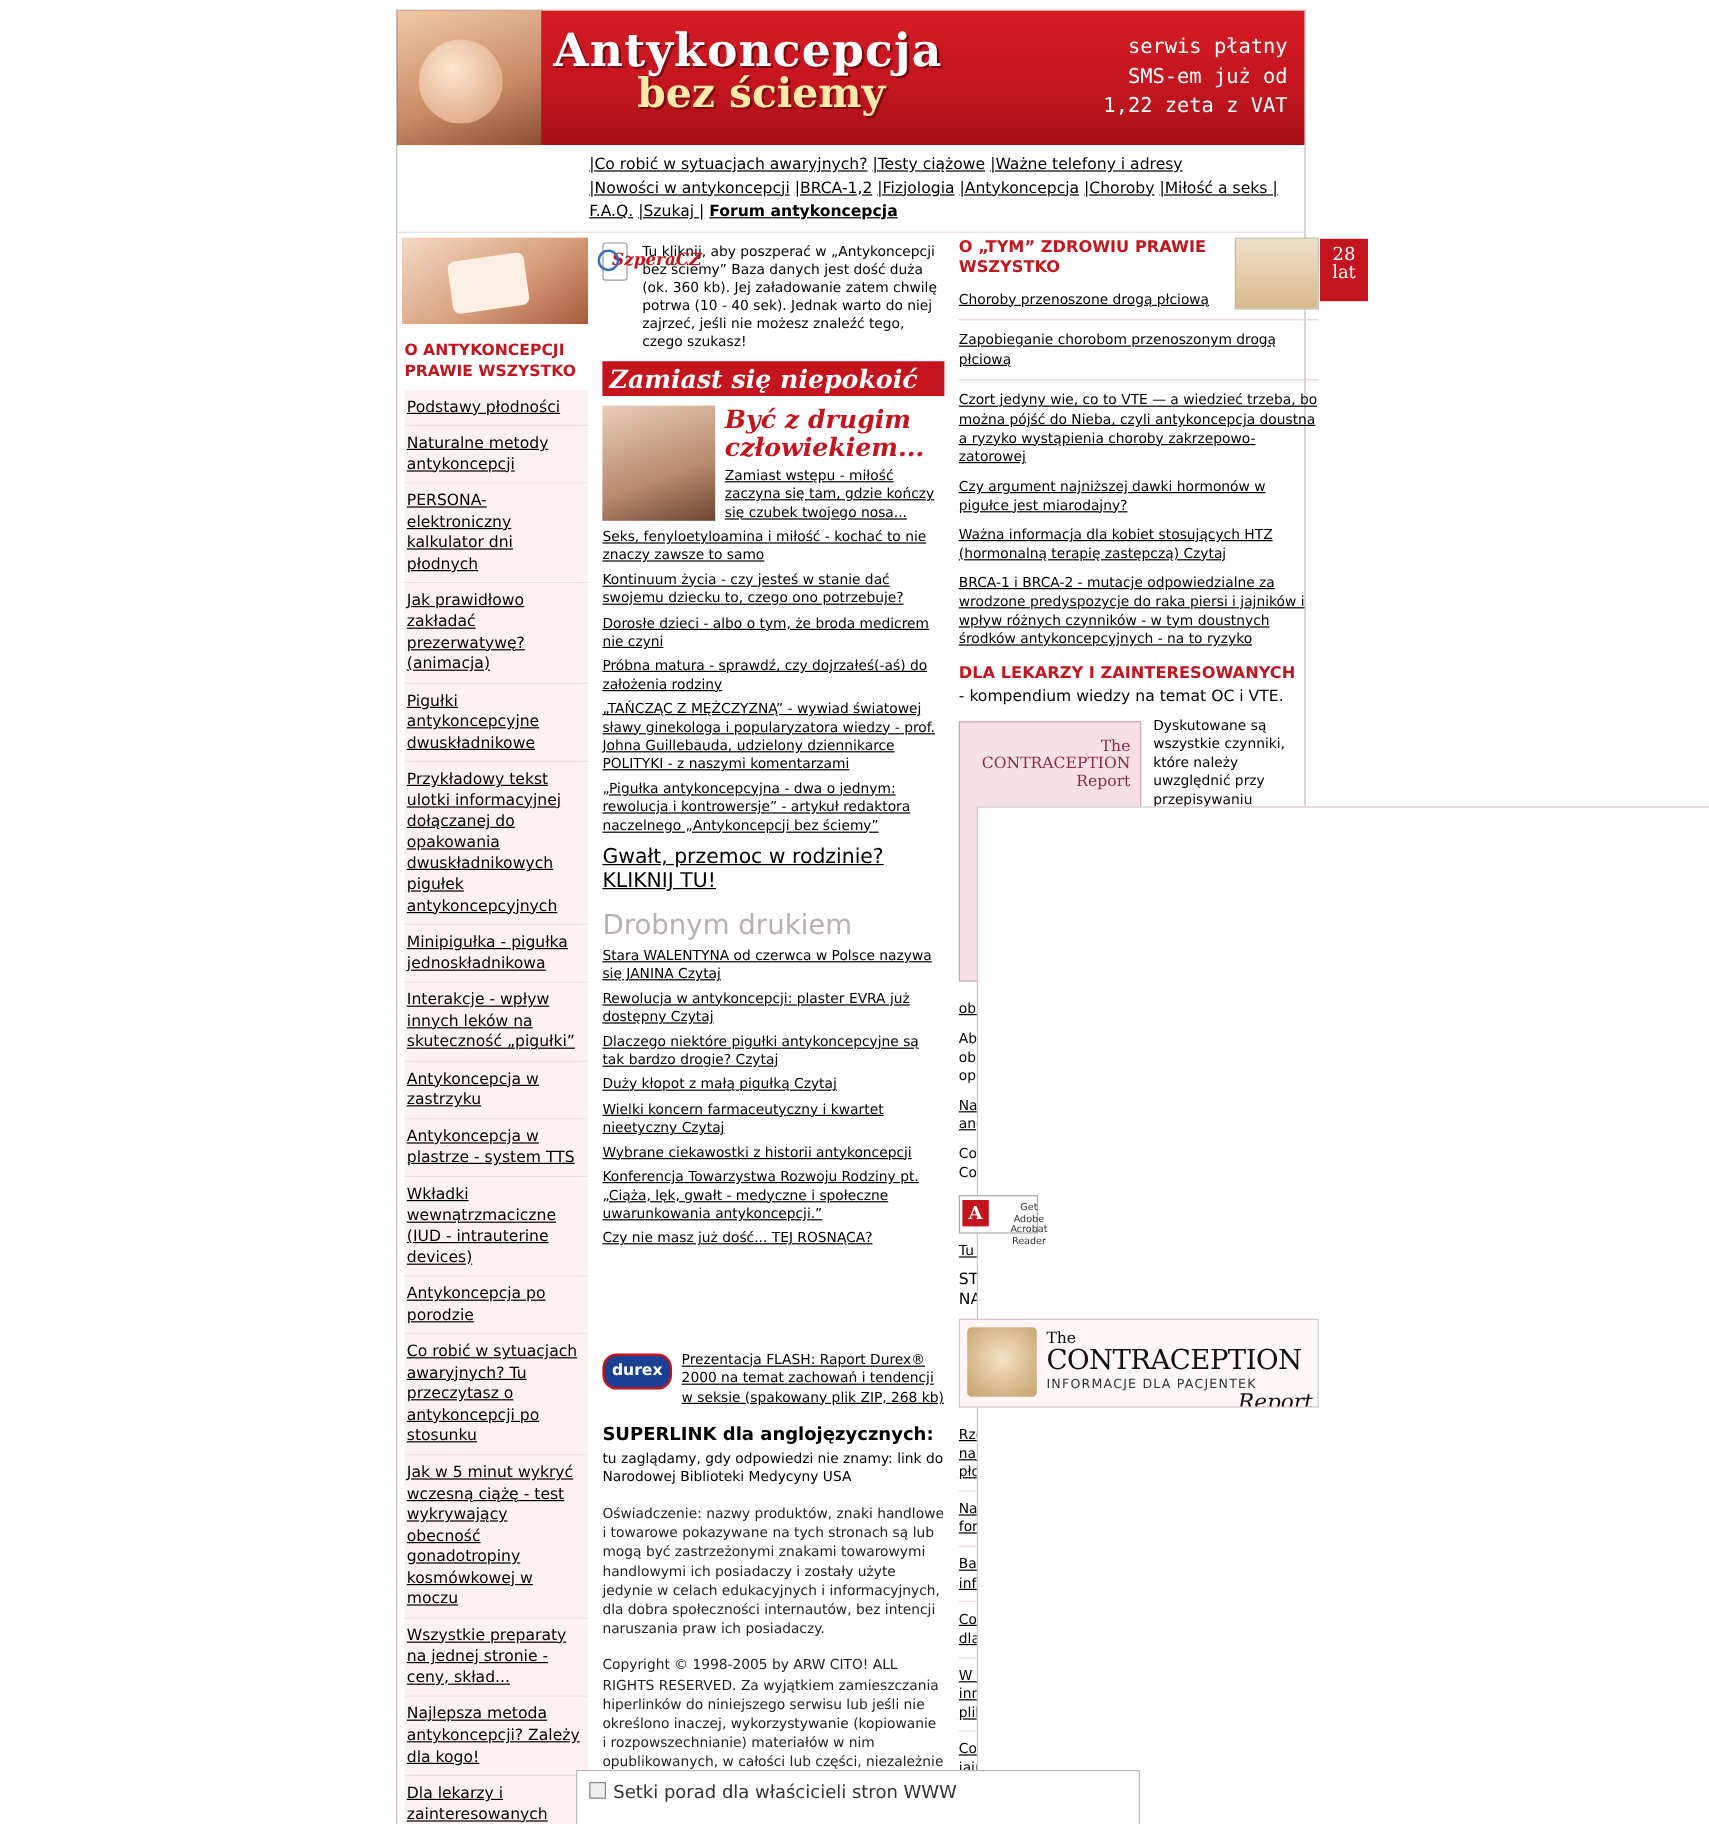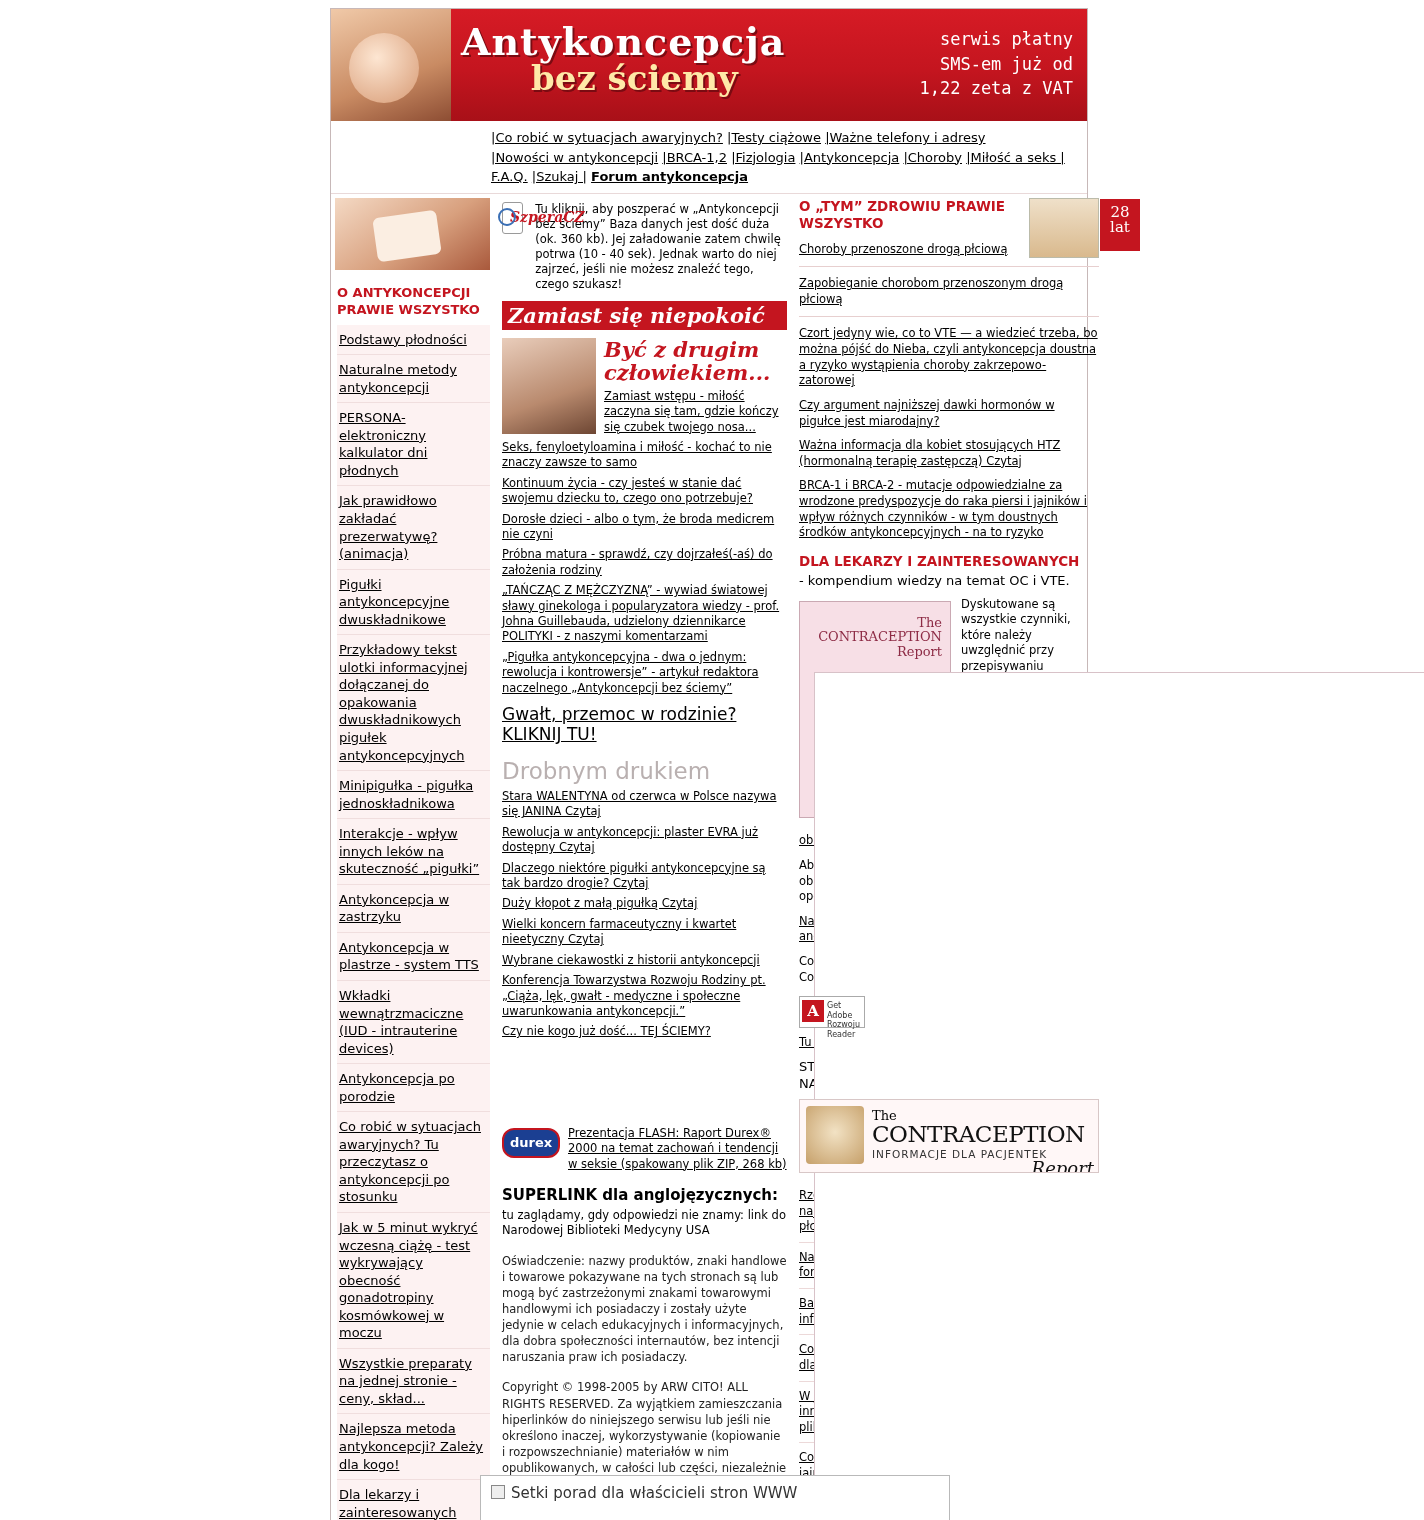--- a/index.html
+++ b/index.html
@@ -154,21 +154,21 @@
     position:absolute;left:14px;top:70px;right:14px;height:110px;background:#fff;border:1px solid #d8c2c8;
   }
   .acrobat{
     width:64px;height:30px;float:left;margin:2px 8px 6px 0;background:#fff;border:1px solid #aaa;
     font-size:8px;color:#333;position:relative;
   }
   .acrobat .a{
     position:absolute;left:2px;top:3px;width:22px;height:22px;background:#c4151f;color:#fff;
     font-weight:bold;font-size:15px;text-align:center;line-height:22px;font-family:"DejaVu Serif",serif;
   }
-  .acrobat .t{position:absolute;left:27px;top:4px;line-height:1.2;}
+  .acrobat .t{position:absolute;left:42px;top:4px;line-height:1.2;text-align:center;}
   .crbanner{
     border:1px solid #d8c7c7;background:#fff7f7;height:72px;margin:6px 0 8px 0;position:relative;overflow:hidden;
   }
   .crbanner .owl{
     position:absolute;left:6px;top:6px;width:58px;height:58px;border-radius:4px;
     background:radial-gradient(circle at 50% 45%,#f2e2c4,#c6a06a);
   }
   .crbanner .txt{position:absolute;left:72px;top:8px;right:4px;}
   .crbanner .t1{font-family:"DejaVu Serif",serif;font-size:23px;letter-spacing:-0.5px;color:#111;line-height:1;}
   .crbanner .t2{font-size:10.5px;letter-spacing:1px;color:#333;margin-top:2px;}
@@ -277,21 +277,21 @@
 
         <div class="drobnym">Drobnym drukiem</div>
         <div class="mlist">
           <p><a href="#">Stara WALENTYNA od czerwca w Polsce nazywa się JANINA Czytaj</a></p>
           <p><a href="#">Rewolucja w antykoncepcji: plaster EVRA już dostępny Czytaj</a></p>
           <p><a href="#">Dlaczego niektóre pigułki antykoncepcyjne są tak bardzo drogie? Czytaj</a></p>
           <p><a href="#">Duży kłopot z małą pigułką Czytaj</a></p>
           <p><a href="#">Wielki koncern farmaceutyczny i kwartet nieetyczny Czytaj</a></p>
           <p><a href="#">Wybrane ciekawostki z historii antykoncepcji</a></p>
           <p><a href="#">Konferencja Towarzystwa Rozwoju Rodziny pt. „Ciąża, lęk, gwałt - medyczne i społeczne uwarunkowania antykoncepcji.”</a></p>
-          <p><a href="#">Czy nie kogo już dość... TEJ ŚCIEMY?</a></p>
+          <p><a href="#">Czy nie masz już dość... TEJ ROSNĄCA?</a></p>
         </div>
 
         <div style="margin-top:86px">
           <div class="durex">durex</div>
           <div class="mlist"><a href="#">Prezentacja FLASH: Raport Durex® 2000 na temat zachowań i tendencji w seksie (spakowany plik ZIP, 268 kb)</a></div>
         </div>
 
         <div class="superlink">SUPERLINK dla anglojęzycznych:</div>
         <div class="mlist">tu zaglądamy, gdy odpowiedzi nie znamy: link do Narodowej Biblioteki Medycyny USA</div>
 
@@ -331,21 +331,21 @@
         </div>
         <div class="r-sec" style="clear:both"><a href="#">Naprawdę warto! Link do źródła oryginału (j. angielski.)</a></div>
         <div class="r-sec">Copyright © 2001 - 2004 by Emron and Baylor College of Medicine.</div>
 
         <div>
           <div class="acrobat">
             <div class="a">A</div>
             <div class="t">
               <div>Get</div>
               <div>Adobe</div>
-              <div>Rozwoju Reader</div>
+              <div>Acrobat Reader</div>
             </div>
           </div>
           <div class="r-sec">(format dokumentu pdf, do otworzenia potrzebny Adobe Acrobat Reader.</div>
           <div class="r-sec" style="clear:both"><a href="#">Tu pobierzesz Acrobat Readera</a></div>
         </div>
 
         <div style="font-size:13px;line-height:1.3;margin-top:6px">STALE ROSNĄCA BIBLIOTECZKA PUBLIKACJI NA TEMAT ZDROWIA REPRODUKCYJNEGO:</div>
 
         <div class="crbanner">
           <div class="owl"></div>

